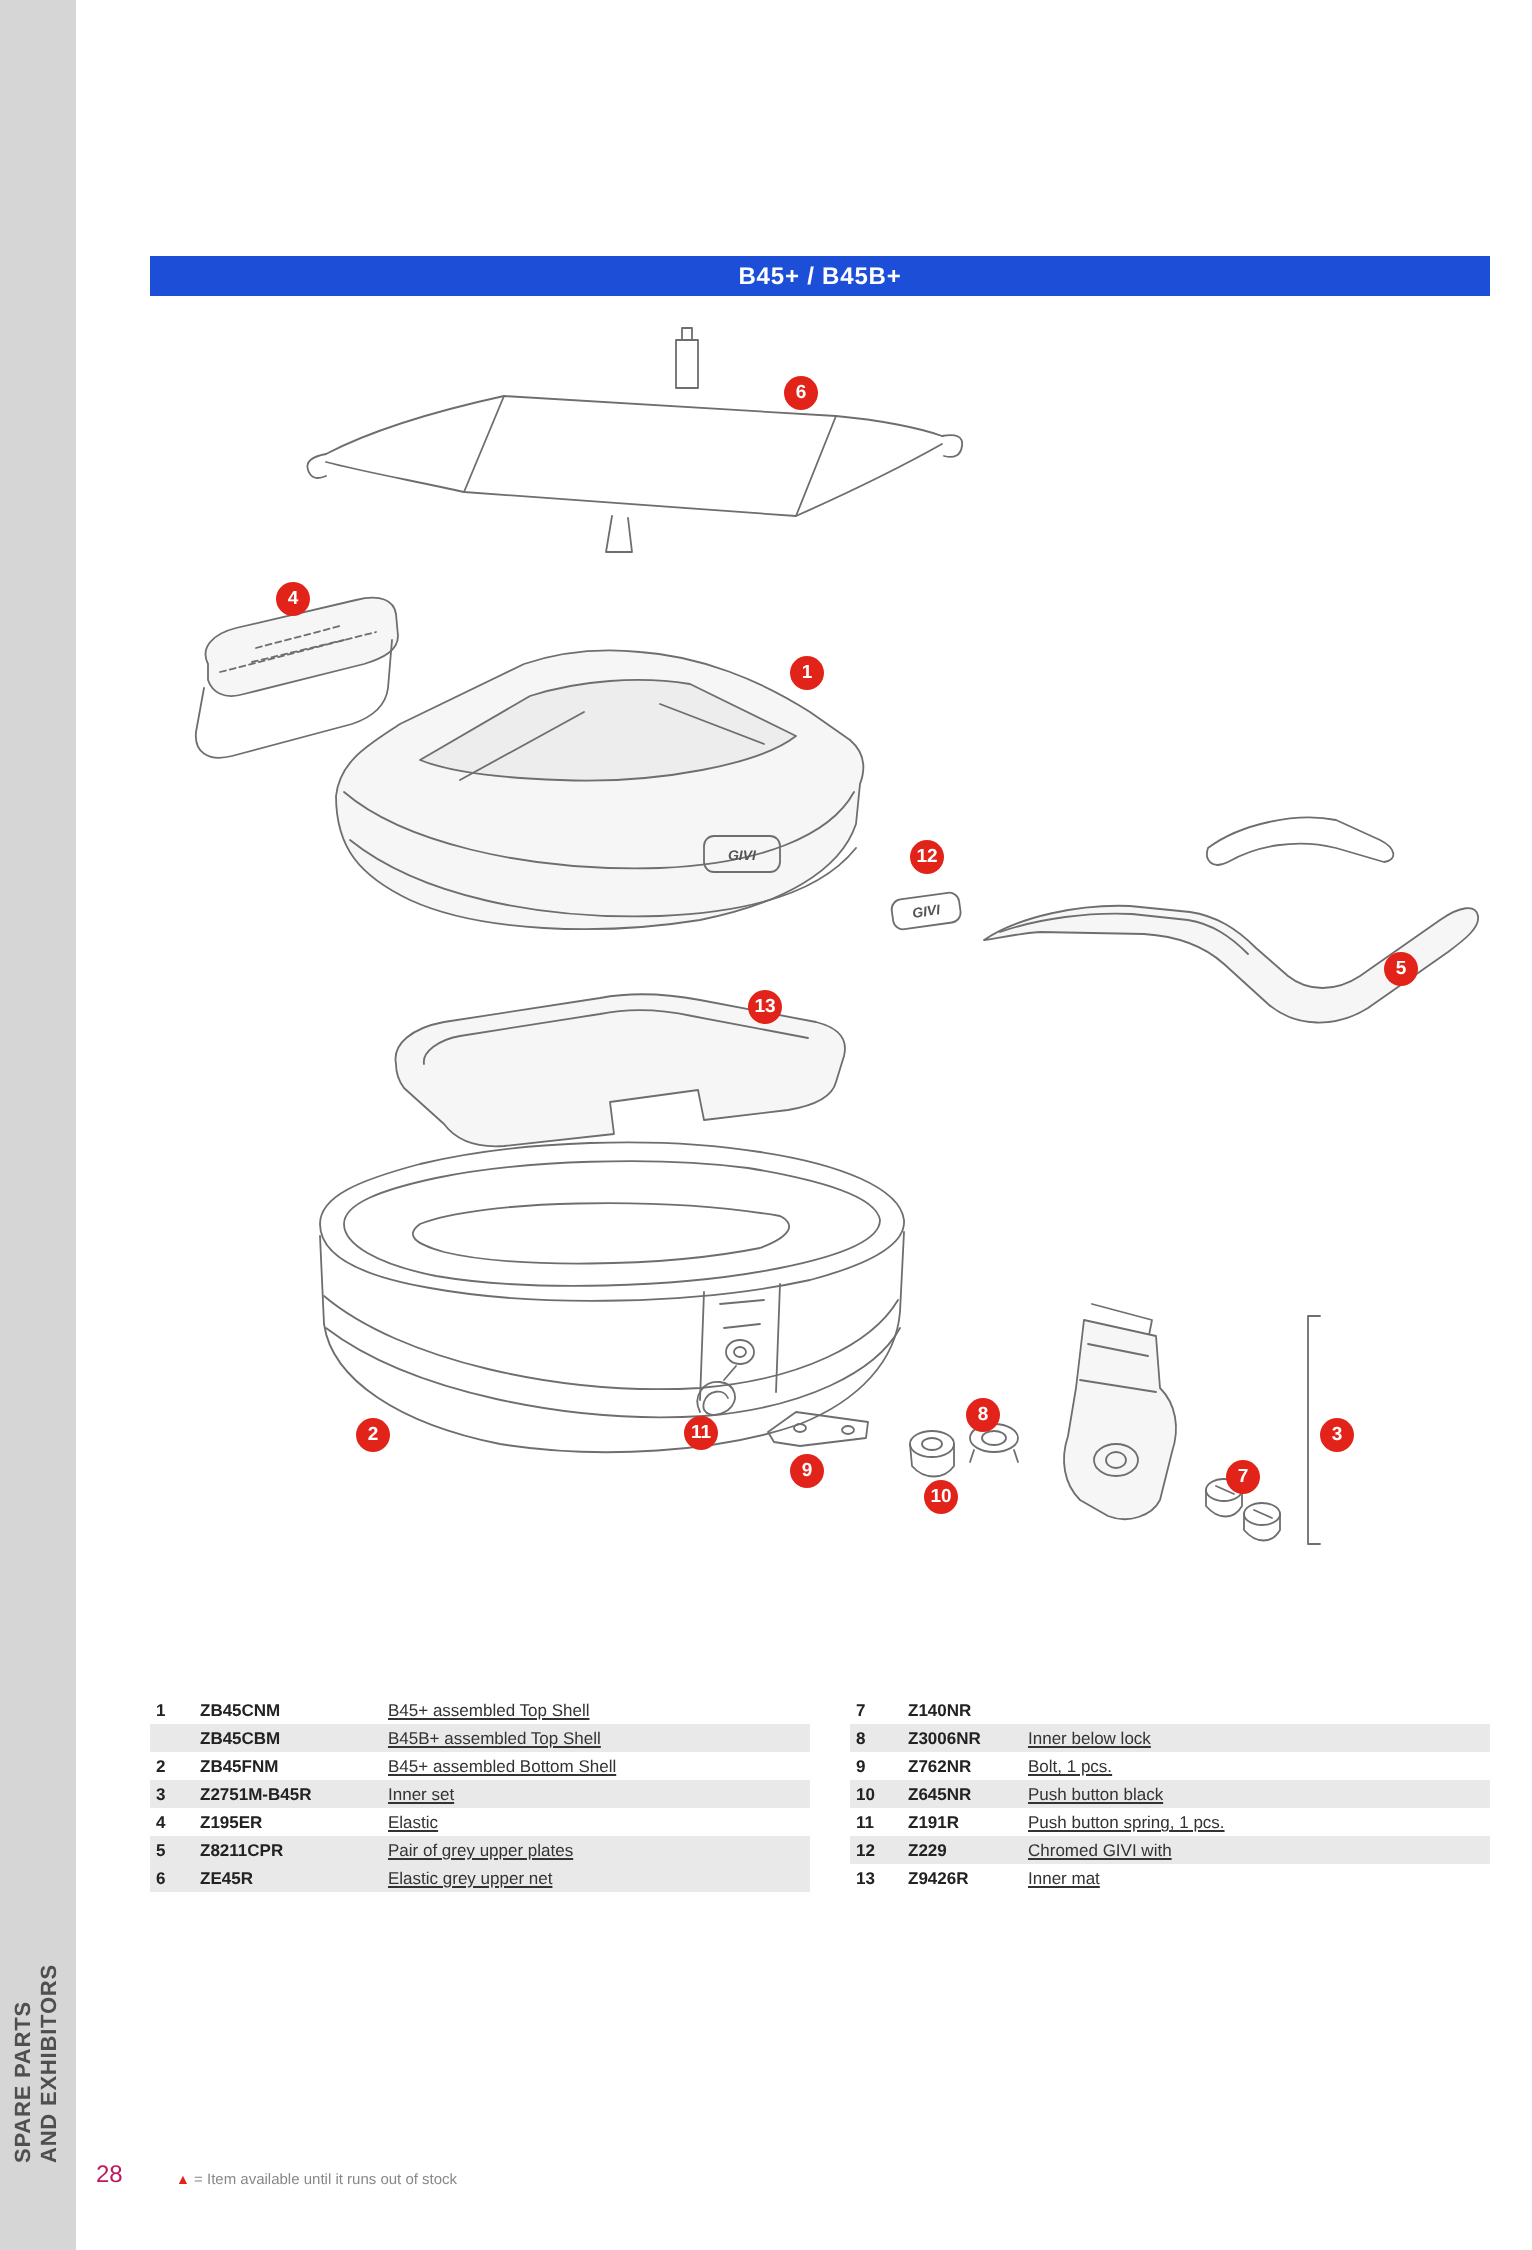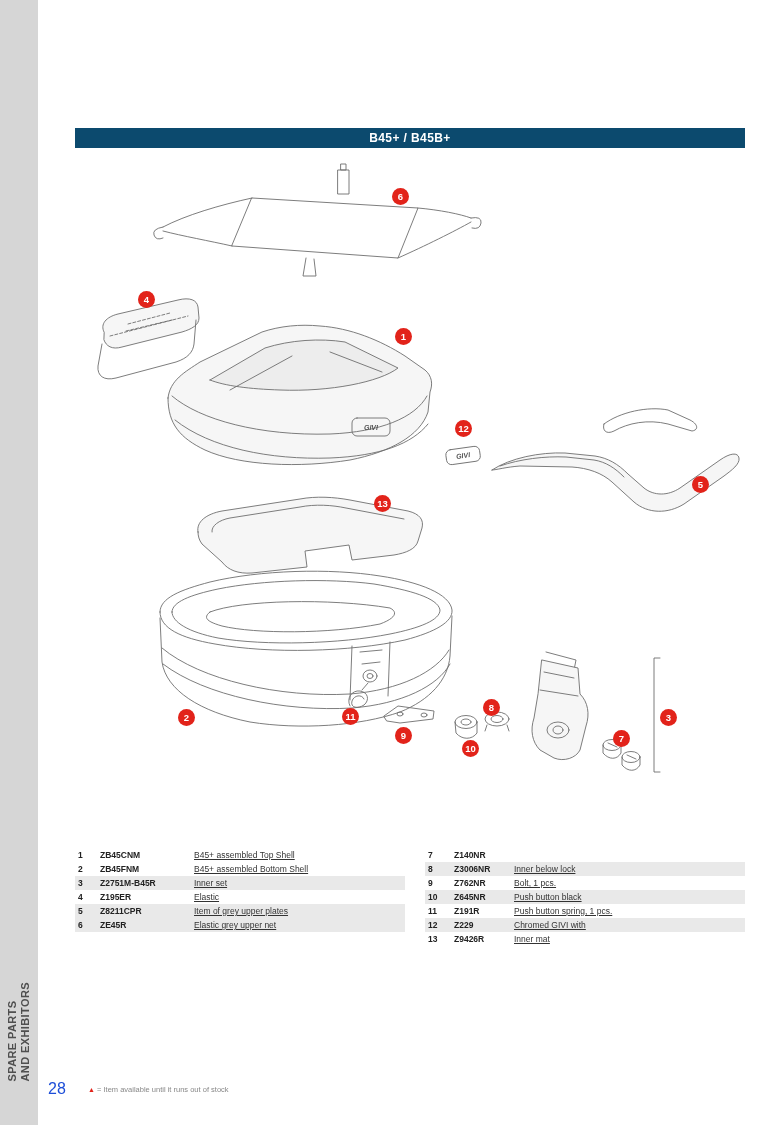--- a/index.html
+++ b/index.html
@@ -6,21 +6,21 @@
   body{
     width:766px;height:1125px;position:relative;background:#ffffff;
     font-family:"Liberation Sans", sans-serif;overflow:hidden;color:#333;
   }
   .sidebar{position:absolute;left:0;top:0;width:38px;height:1125px;background:#d6d6d6;}
   .sidebar-label{
     position:absolute;left:6px;top:982px;writing-mode:vertical-rl;transform:rotate(180deg);
     font-weight:700;font-size:11px;line-height:13px;color:#4f4f4f;letter-spacing:0.4px;white-space:nowrap;
   }
   .banner{
-    position:absolute;left:75px;top:128px;width:670px;height:20px;background:#0c4a6e;
+    position:absolute;left:75px;top:128px;width:670px;height:20px;background:#1d4ed8;
     color:#fff;font-weight:700;font-size:12px;line-height:20px;text-align:center;letter-spacing:0.4px;
   }
   .diagram{position:absolute;left:0;top:0;width:766px;height:1125px;}
   svg .ln{stroke:#6e6e6e;fill:none;stroke-width:0.9;stroke-linejoin:round;stroke-linecap:round;}
   svg .fill-lt{fill:#f6f6f6;}
   svg .fill-md{fill:#ededed;}
   svg .dash{stroke-dasharray:3,2;}
   svg text{font-family:"Liberation Sans",sans-serif;font-weight:700;font-style:italic;fill:#555;font-size:7px;text-anchor:middle;}
   .callout{
     position:absolute;width:17px;height:17px;border-radius:50%;background:#e2231a;color:#fff;
@@ -30,21 +30,21 @@
   .ptable{display:flex;flex-direction:column;}
   .ptable.left{width:330px;}
   .ptable.right{width:320px;}
   .prow{display:grid;align-items:start;padding:2px 3px;line-height:10px;}
   .ptable.left .prow{grid-template-columns:22px 94px 1fr;}
   .ptable.right .prow{grid-template-columns:26px 60px 1fr;}
   .prow.shaded{background:#e9e9e9;}
   .cnum,.ccode{font-weight:700;color:#222;}
   .cdesc{color:#333;text-decoration:underline;}
   .ptable.right .cdesc{max-width:190px;}
-  .page-number{position:absolute;left:48px;top:1080px;font-size:16px;color:#1d4ed8;}
+  .page-number{position:absolute;left:48px;top:1080px;font-size:12px;color:#be185d;}
   .footnote{position:absolute;left:88px;top:1085px;font-size:7.5px;color:#888;}
   .footnote .tri{color:#e2231a;font-size:7px;}
 </style>
 </head>
 <body>
 
 <div class="sidebar">
   <div class="sidebar-label">
     <div>SPARE PARTS</div>
     <div>AND EXHIBITORS</div>
@@ -180,39 +180,44 @@
   <div class="callout" style="left:374px;top:495px">13</div>
 </div>
 
 <div class="tables">
   <div class="ptable left">
     <div class="prow">
       <span class="cnum">1</span>
       <span class="ccode">ZB45CNM</span>
       <span class="cdesc">B45+ assembled Top Shell</span>
     </div>
+    <div class="prow shaded">
+      <span class="cnum"></span>
+      <span class="ccode">ZB45CBM</span>
+      <span class="cdesc">B45B+ assembled Top Shell</span>
+    </div>
     <div class="prow">
       <span class="cnum">2</span>
       <span class="ccode">ZB45FNM</span>
       <span class="cdesc">B45+ assembled Bottom Shell</span>
     </div>
     <div class="prow shaded">
       <span class="cnum">3</span>
       <span class="ccode">Z2751M-B45R</span>
       <span class="cdesc">Inner set</span>
     </div>
     <div class="prow">
       <span class="cnum">4</span>
       <span class="ccode">Z195ER</span>
       <span class="cdesc">Elastic</span>
     </div>
     <div class="prow shaded">
       <span class="cnum">5</span>
       <span class="ccode">Z8211CPR</span>
-      <span class="cdesc">Item of grey upper plates</span>
+      <span class="cdesc">Pair of grey upper plates</span>
     </div>
     <div class="prow shaded">
       <span class="cnum">6</span>
       <span class="ccode">ZE45R</span>
       <span class="cdesc">Elastic grey upper net</span>
     </div>
   </div>
 
   <div class="ptable right">
     <div class="prow">

